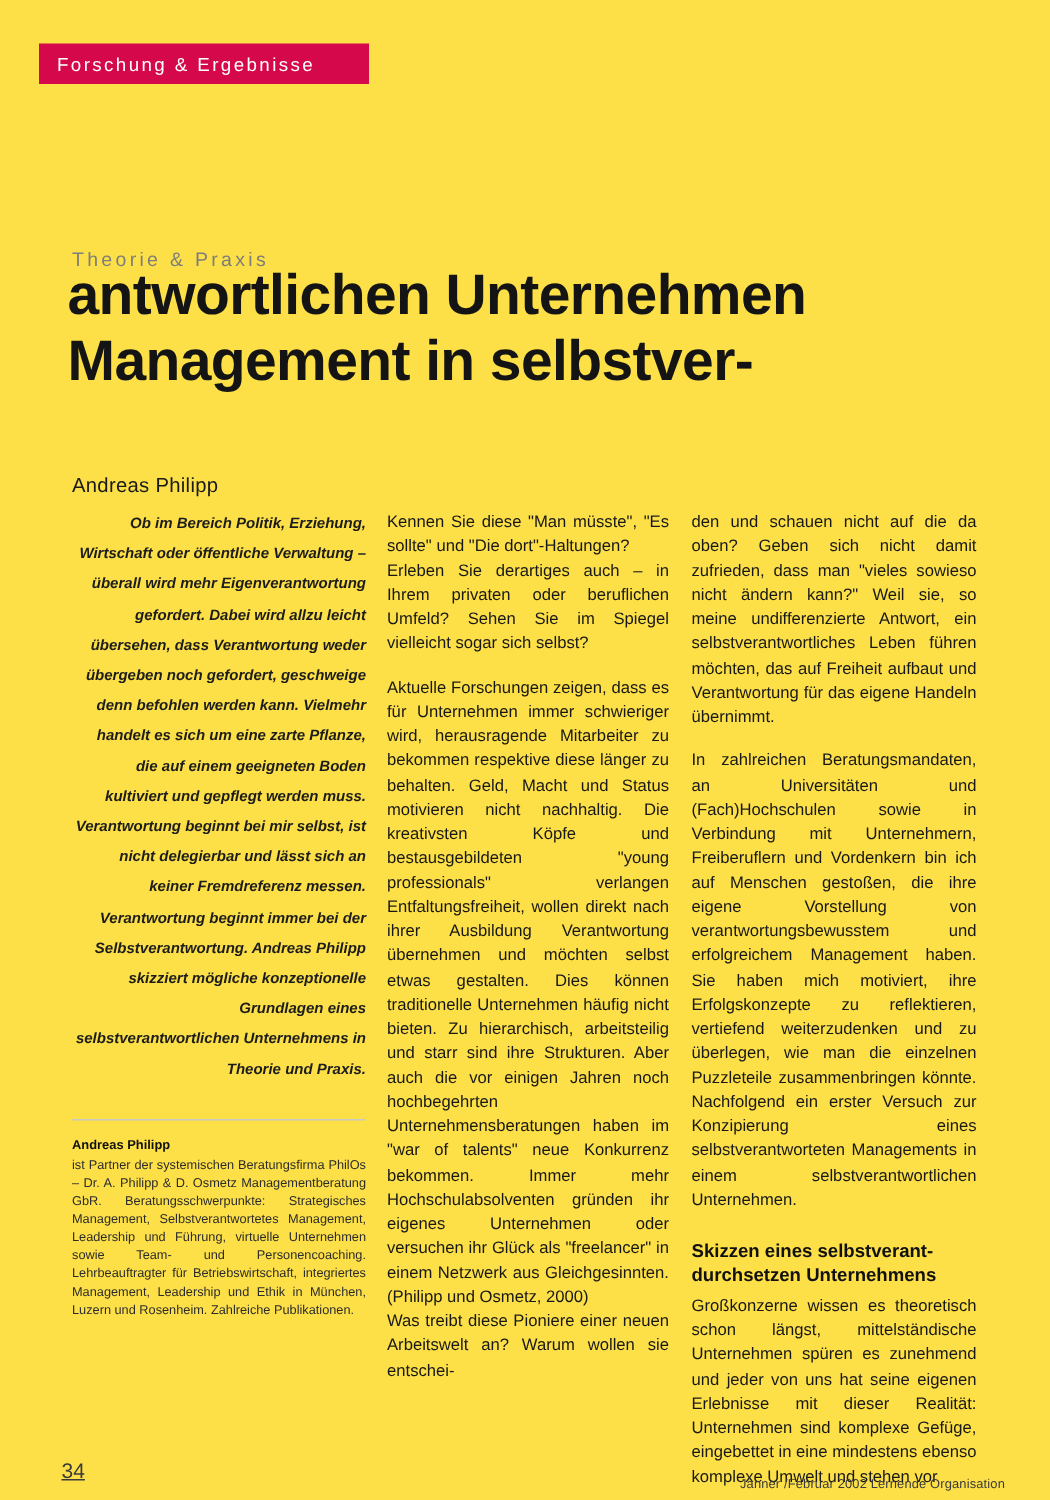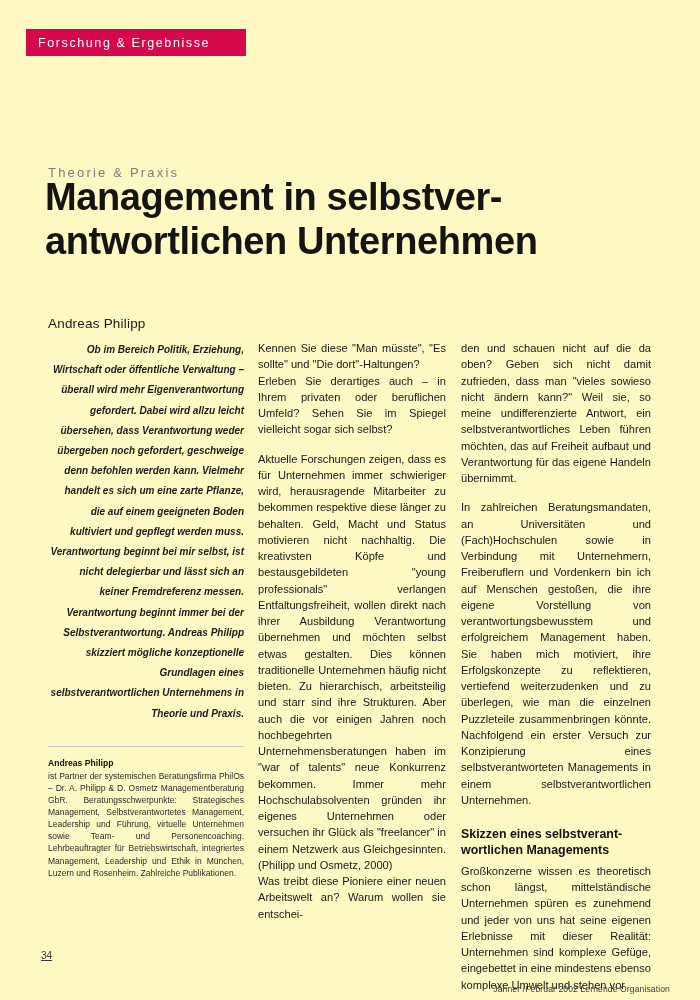--- a/index.html
+++ b/index.html
@@ -12,21 +12,21 @@
     height: 1000px;
     font-family: "Liberation Sans", sans-serif;
     color: #1a1a1a;
     position: relative;
     overflow: hidden;
   }
 
   .page {
     position: absolute;
     inset: 0;
-    background: #fef9c3;
+    background: #fde047;
   }
 
   
   .banner {
     position: absolute;
     left: 26px;
     top: 29px;
     width: 220px;
     height: 27px;
     background: #d4084a;
@@ -144,22 +144,22 @@
     line-height: 16.4px;
     font-weight: bold;
     margin: 18px 0 4px 0;
     color: #111;
   }
 
   
   .folio {
     position: absolute;
     left: 41px;
-    top: 950px;
-    font-size: 10px;
+    top: 972px;
+    font-size: 14px;
     color: #3a3a3a;
     text-decoration: underline;
   }
   .footer-meta {
     position: absolute;
     right: 30px;
     top: 948px;
     font-size: 8.6px;
     color: #3a3a3a;
     letter-spacing: 0.1px;
@@ -171,22 +171,22 @@
 
 <div class="page">
 
   <div class="banner" style="background: rgb(212, 8, 74);">
     <span class="banner-label">Forschung &amp; Ergebnisse</span>
   </div>
 
   <div class="kicker">Theorie &amp; Praxis</div>
 
   <h1 class="headline">
+    <span class="hl-line">antwortlichen Unternehmen</span>
     <span class="hl-line">Management in selbstver-</span>
-    <span class="hl-line">antwortlichen Unternehmen</span>
   </h1>
 
   <div class="byline">Andreas Philipp</div>
 
   <div class="col col-1">
     <p class="lead">Ob im Bereich Politik, Erziehung, Wirtschaft oder öffentliche Verwaltung – überall wird mehr Eigenverantwortung gefordert. Dabei wird allzu leicht übersehen, dass Verantwortung weder übergeben noch gefordert, geschweige denn befohlen werden kann. Vielmehr handelt es sich um eine zarte Pflanze, die auf einem geeigneten Boden kultiviert und gepflegt werden muss. Verantwortung beginnt bei mir selbst, ist nicht delegierbar und lässt sich an keiner Fremdreferenz messen. Verantwortung beginnt immer bei der Selbstverantwortung. Andreas Philipp skizziert mögliche konzeptionelle Grundlagen eines selbstverantwortlichen Unternehmens in Theorie und Praxis.</p>
     <div class="rule"></div>
     <p class="bio-name">Andreas Philipp</p>
     <p class="bio-text">ist Partner der systemischen Beratungsfirma PhilOs – Dr. A. Philipp &amp; D. Osmetz Managementberatung GbR. Beratungsschwerpunkte: Strategisches Management, Selbstverantwortetes Management, Leadership und Führung, virtuelle Unternehmen sowie Team- und Personencoaching. Lehrbeauftragter für Betriebswirtschaft, integriertes Management, Leadership und Ethik in München, Luzern und Rosenheim. Zahlreiche Publikationen.</p>
   </div>
@@ -196,21 +196,21 @@
     <p class="body-p">Erleben Sie derartiges auch – in Ihrem privaten oder beruflichen Umfeld? Sehen Sie im Spiegel vielleicht sogar sich selbst?</p>
     <p class="body-p tight">Aktuelle Forschungen zeigen, dass es für Unternehmen immer schwieriger wird, herausragende Mitarbeiter zu bekommen respektive diese länger zu behalten. Geld, Macht und Status motivieren nicht nachhaltig. Die kreativsten Köpfe und bestausgebildeten "young professionals" verlangen Entfaltungsfreiheit, wollen direkt nach ihrer Ausbildung Verantwortung übernehmen und möchten selbst etwas gestalten. Dies können traditionelle Unternehmen häufig nicht bieten. Zu hierarchisch, arbeitsteilig und starr sind ihre Strukturen. Aber auch die vor einigen Jahren noch hochbegehrten Unternehmensberatungen haben im "war of talents" neue Konkurrenz bekommen. Immer mehr Hochschulabsolventen gründen ihr eigenes Unternehmen oder versuchen ihr Glück als "freelancer" in einem Netzwerk aus Gleichgesinnten. (Philipp und Osmetz, 2000)</p>
     <p class="body-p">Was treibt diese Pioniere einer neuen Arbeitswelt an? Warum wollen sie entschei-</p>
   </div>
 
   <div class="col col-3">
     <p class="body-p">den und schauen nicht auf die da oben? Geben sich nicht damit zufrieden, dass man "vieles sowieso nicht ändern kann?" Weil sie, so meine undifferenzierte Antwort, ein selbstverantwortliches Leben führen möchten, das auf Freiheit aufbaut und Verantwortung für das eigene Handeln übernimmt.</p>
     <p class="body-p">In zahlreichen Beratungsmandaten, an Universitäten und (Fach)Hochschulen sowie in Verbindung mit Unternehmern, Freiberuflern und Vordenkern bin ich auf Menschen gestoßen, die ihre eigene Vorstellung von verantwortungsbewusstem und erfolgreichem Management haben. Sie haben mich motiviert, ihre Erfolgskonzepte zu reflektieren, vertiefend weiterzudenken und zu überlegen, wie man die einzelnen Puzzleteile zusammenbringen könnte. Nachfolgend ein erster Versuch zur Konzipierung eines selbstverantworteten Managements in einem selbstverantwortlichen Unternehmen.</p>
     <h2 class="subhead">
       <span>Skizzen eines selbstverant-</span><br>
-      <span>wortlichen Managements</span>
+      <span>durchsetzen Unternehmens</span>
     </h2>
     <p class="body-p">Großkonzerne wissen es theoretisch schon längst, mittelständische Unternehmen spüren es zunehmend und jeder von uns hat seine eigenen Erlebnisse mit dieser Realität: Unternehmen sind komplexe Gefüge, eingebettet in eine mindestens ebenso komplexe Umwelt und stehen vor</p>
   </div>
 
   <div class="folio">34</div>
   <div class="footer-meta">Jänner /Februar 2002 Lernende Organisation</div>
 
 </div>
 
 </body></html>

